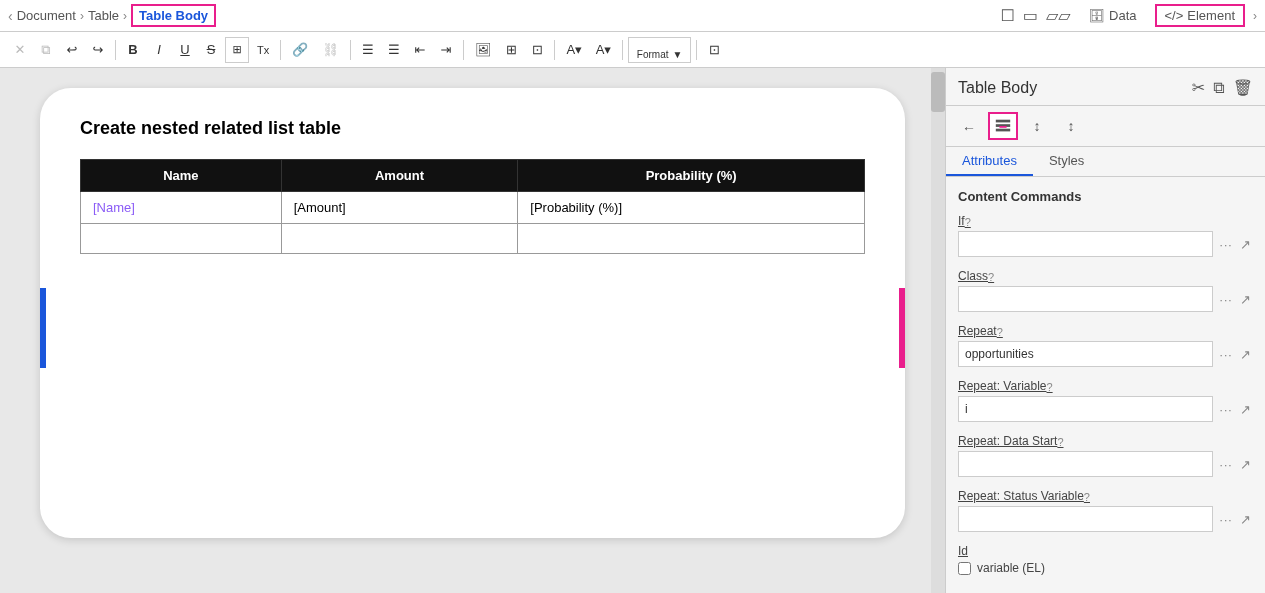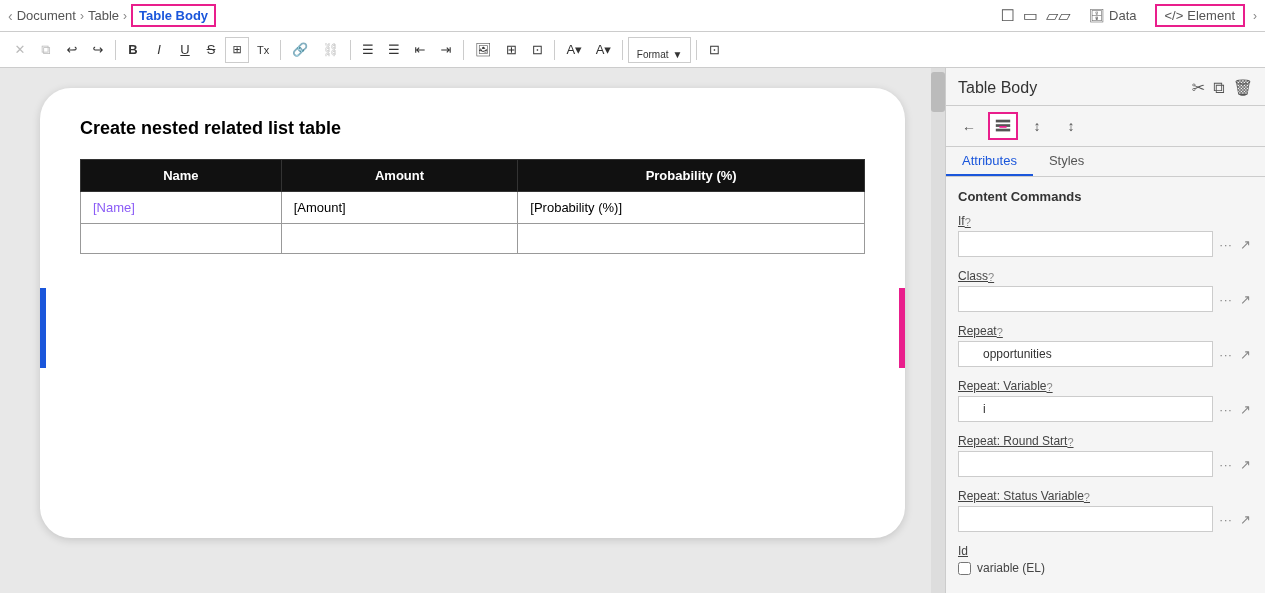--- a/index.html
+++ b/index.html
@@ -106,21 +106,21 @@
     .section-title { font-size: 13px; font-weight: bold; color: #333; margin-bottom: 10px; }
 
     .field-row { margin-bottom: 12px; }
     .field-label {
       font-size: 12px; color: #444; margin-bottom: 3px; display: flex; align-items: flex-end;  text-decoration: underline;
     }
     .field-label .help-icon { color: #888; font-size: 11px; cursor: pointer; }
     .field-input-row { display: flex; align-items: center; gap: 4px; }
     .field-input {
       flex: 1; height: 26px; border: 1px solid #ccc; background: #fff;
-      padding: 2px 24px; font-size: 12px; outline: none;
+      padding: 2px 6px; font-size: 12px; outline: none;
     }
     .field-input.filled { color: #333; }
     .field-btn {
       background: none; border: none; cursor: pointer; color: #888; font-size: 13px;
       padding: 2px; display: flex; align-items: center;
     }
 
     
     .checkbox-row { display: flex; align-items: center; gap: 6px; font-size: 12px; color: #444; }
     .checkbox-row input { cursor: pointer; }
@@ -297,21 +297,21 @@
         </div>
         <div class="field-input-row">
           <input class="field-input filled" type="text" value="i" style="">
           <button class="field-btn">···</button>
           <button class="field-btn">↗</button>
         </div>
       </div>
 
       <div class="field-row">
         <div class="field-label">
-          <span>Repeat: Round Start</span>
+          <span>Repeat: Data Start</span>
           <span class="help-icon">?</span>
         </div>
         <div class="field-input-row">
           <input class="field-input" type="text" value="" style="">
           <button class="field-btn">···</button>
           <button class="field-btn">↗</button>
         </div>
       </div>
 
       <div class="field-row">

